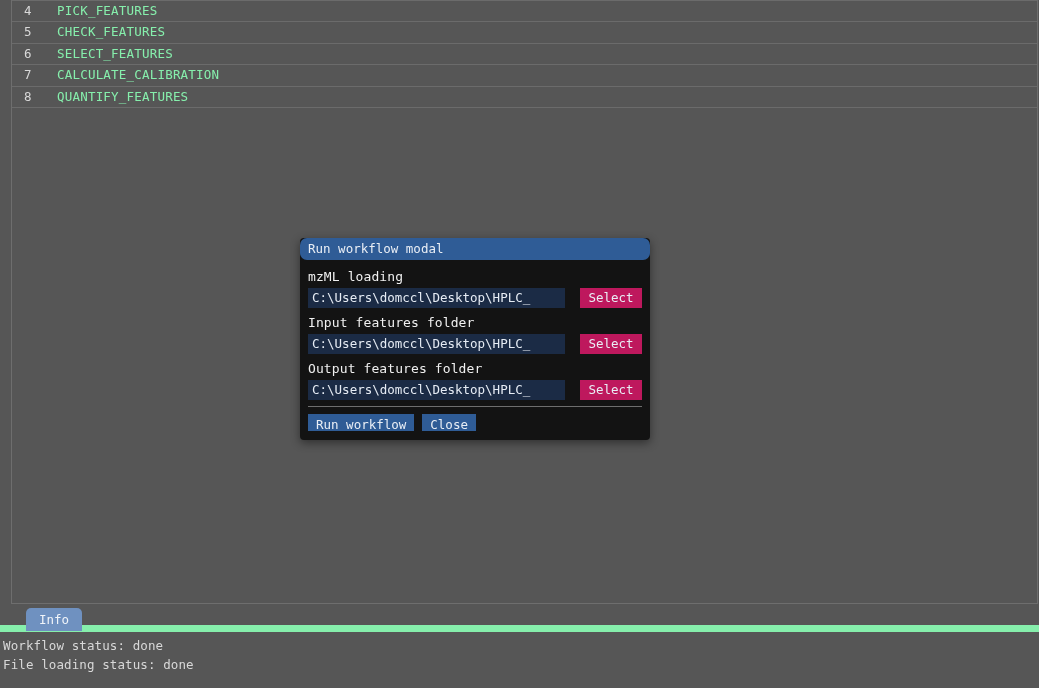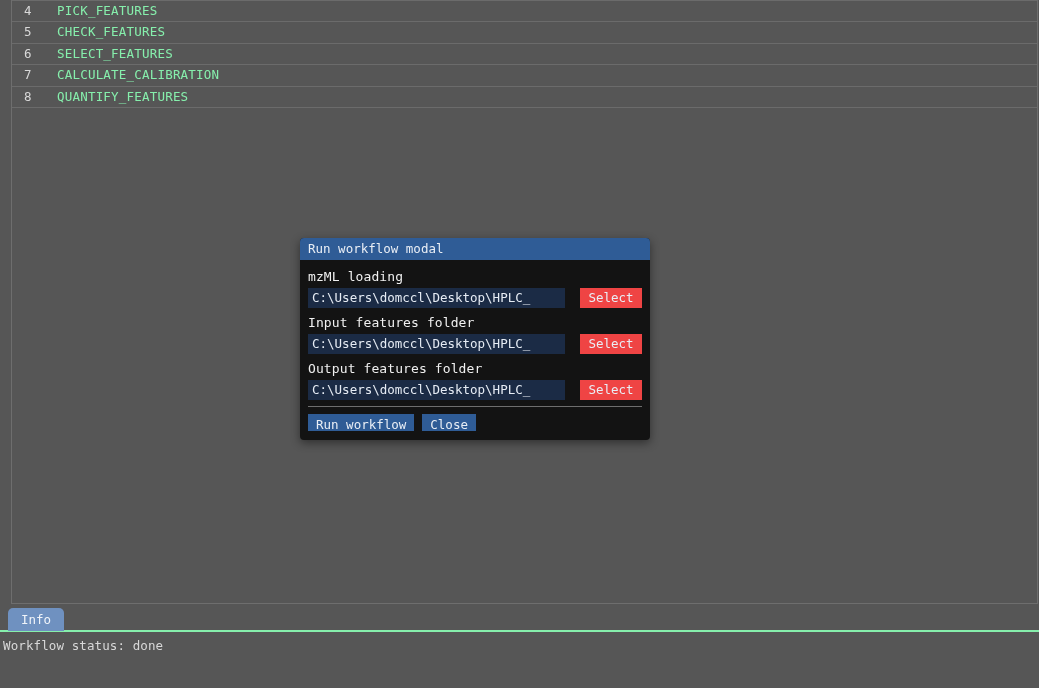--- a/index.html
+++ b/index.html
@@ -83,20 +83,21 @@
   }
   .modal-titlebar {
     height: 22px;
     background: #2f5c96;
     color: #e9eef5;
     font-size: 12.5px;
     line-height: 22px;
     padding-left: 8px;
     box-sizing: border-box;
     cursor: default;
+    border-radius: 7px;
   }
   .modal-body {
     padding: 7px 8px 9px 8px;
   }
   .field-label {
     color: #f0f0f0;
     font-size: 13px;
     line-height: 19px;
     margin-bottom: 2px;
     letter-spacing: 0.1px;
@@ -119,21 +120,21 @@
     line-height: 20px;
     padding: 0 4px;
     box-sizing: border-box;
     white-space: nowrap;
     overflow: hidden;
   }
   .select-btn {
     flex: none;
     height: 20px;
     min-width: 62px;
-    background: #ef4444;
+    background: #be185d;
     border: none;
     color: #e9eef5;
     font-family: "DejaVu Sans Mono", "Liberation Mono", monospace;
     font-size: 12.5px;
     line-height: 20px;
     text-align: center;
     padding: 0 6px;
     box-sizing: border-box;
     cursor: pointer;
   }
@@ -165,23 +166,23 @@
     position: absolute;
     left: 0;
     top: 608px;
     width: 1039px;
     height: 80px;
     background: #565656;
   }
   .tab-strip {
     position: relative;
     height: 24px;
-    padding-left: 8px;
-    box-sizing: border-box;
-    border-bottom: 2px solid #86efac;
+    padding-left: 26px;
+    box-sizing: border-box;
+    border-bottom: 7px solid #86efac;
   }
   .tab {
     display: inline-block;
     height: 23px;
     background: #6f91c0;
     color: #f0f4f9;
     font-size: 12.5px;
     line-height: 23px;
     padding: 0 13px 0 13px;
     border-radius: 5px 5px 0 0;
@@ -266,16 +267,17 @@
 
     </div>
   </div>
 
   <div class="info-dock">
     <div class="tab-strip">
       <span class="tab">Info</span>
     </div>
     <div class="info-log" id="info-log">
         <div class="log-line">Workflow status: done</div>
+        <div class="log-line">File loading status: done</div>
       </div>
   </div>
 
 </div>
 
 </body></html>

